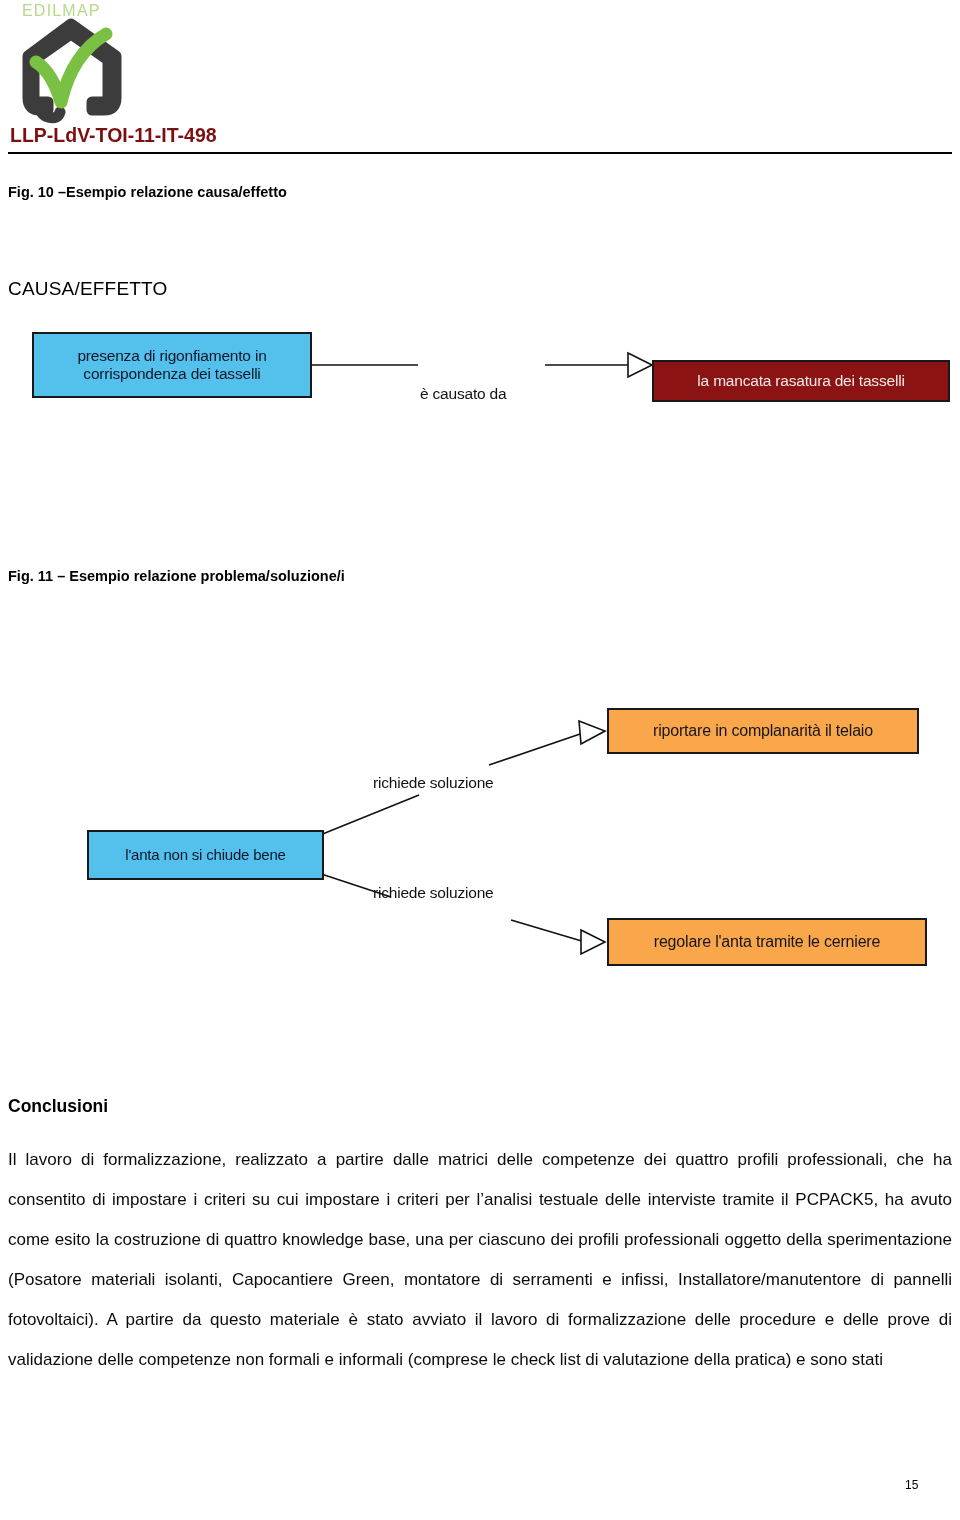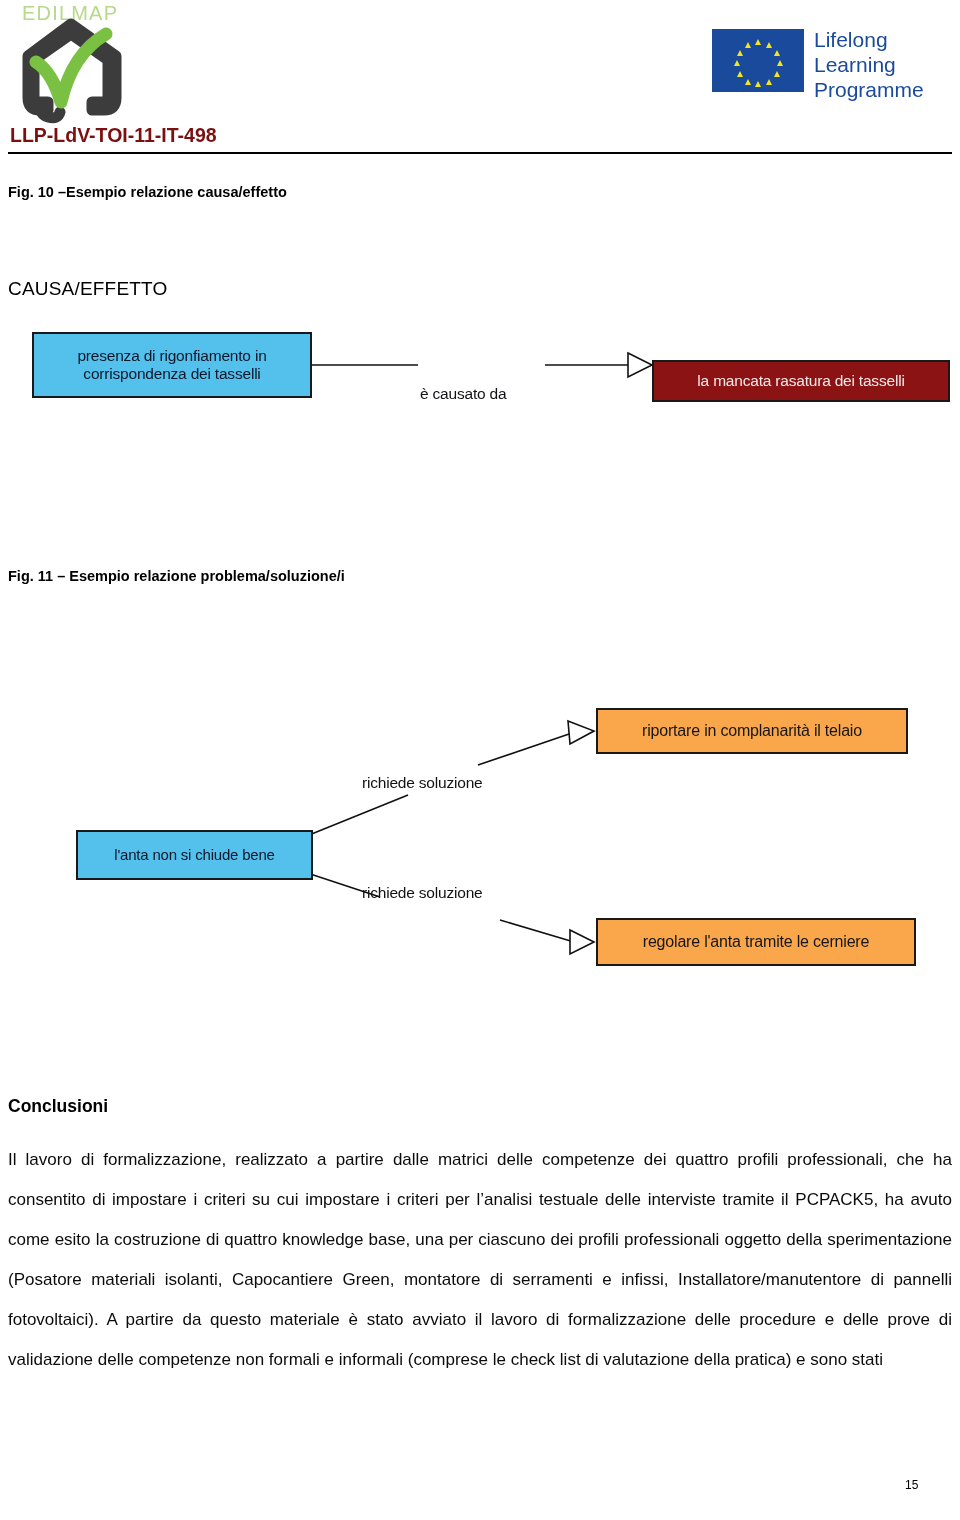--- a/index.html
+++ b/index.html
@@ -24,21 +24,21 @@
     height: 158px;
   }
   #edilmap-logo {
     position: absolute;
     left: 10px; top: 2px;
     width: 140px; height: 122px;
   }
   #edilmap-wordmark {
     position: absolute;
     left: 12px; top: 0px;
-    font-size: 20px;
+    font-size: 16px;
     letter-spacing: 1.2px;
     color: #b6d98a;
     font-family: "Liberation Sans", sans-serif;
   }
   #edilmap-mark {
     position: absolute;
     left: 4px; top: 14px;
     width: 116px; height: 108px;
   }
   #llp-logo {
@@ -104,21 +104,21 @@
   }
 
   
   #diagram1 {
     position: absolute;
     left: 0px; top: 300px;
     width: 960px; height: 130px;
   }
   #diagram2 {
     position: absolute;
-    left: 0px; top: 690px;
+    left: 11px; top: 690px;
     width: 920px; height: 300px;
   }
   .node {
     position: absolute;
     box-sizing: border-box;
     border: 2px solid #19181b;
     display: flex;
     align-items: center;
     justify-content: center;
     text-align: center;
@@ -178,39 +178,20 @@
 
   <div id="edilmap-logo">
     <div id="edilmap-wordmark">EDILMAP</div>
     <svg id="edilmap-mark" viewBox="0 0 116 108">
       <path d="M57 8 L102 40 L102 82 Q102 94 90 94 L78 94 L78 86 L88 86 Q94 86 94 80 L94 44 L57 18 L20 44 L20 80 Q20 86 26 86 L34 86 L34 94 L26 94 Q14 94 14 82 L14 40 Z" fill="none" stroke="#3c3c3c" stroke-width="11" stroke-linejoin="round" stroke-linecap="round"></path>
       <path d="M28 88 Q24 98 34 101 Q44 104 46 96" fill="none" stroke="#3c3c3c" stroke-width="11" stroke-linecap="round"></path>
       <path d="M22 46 Q38 56 47 86 Q58 38 92 18" fill="none" stroke="#7ac143" stroke-width="13" stroke-linecap="round" stroke-linejoin="round"></path>
     </svg>
   </div>
 
-  <div id="llp-logo">
-    <div id="eu-flag">
-      <div class="eu-star" style="left:43.4px; top:10px;"></div>
-      <div class="eu-star" style="left:54.0px; top:12.8px;"></div>
-      <div class="eu-star" style="left:61.8px; top:20.6px;"></div>
-      <div class="eu-star" style="left:64.6px; top:31.2px;"></div>
-      <div class="eu-star" style="left:61.8px; top:41.8px;"></div>
-      <div class="eu-star" style="left:54.0px; top:49.6px;"></div>
-      <div class="eu-star" style="left:43.4px; top:52.4px;"></div>
-      <div class="eu-star" style="left:32.8px; top:49.6px;"></div>
-      <div class="eu-star" style="left:25.0px; top:41.8px;"></div>
-      <div class="eu-star" style="left:22.2px; top:31.2px;"></div>
-      <div class="eu-star" style="left:25.0px; top:20.6px;"></div>
-      <div class="eu-star" style="left:32.8px; top:12.8px;"></div>
-    </div>
-    <div id="llp-text">Lifelong
-Learning
-Programme</div>
-  </div>
 
   <div id="project-code">LLP-LdV-TOI-11-IT-498</div>
   <div id="header-rule"></div>
 </div>
 
 <div class="fig-caption" id="fig10-caption">Fig. 10 –Esempio relazione causa/effetto</div>
 <div id="causa-effetto-title">CAUSA/EFFETTO</div>
 
 <div id="diagram1">
   <svg width="960" height="130" viewBox="0 0 960 130" style="position:absolute;left:0;top:0;">

